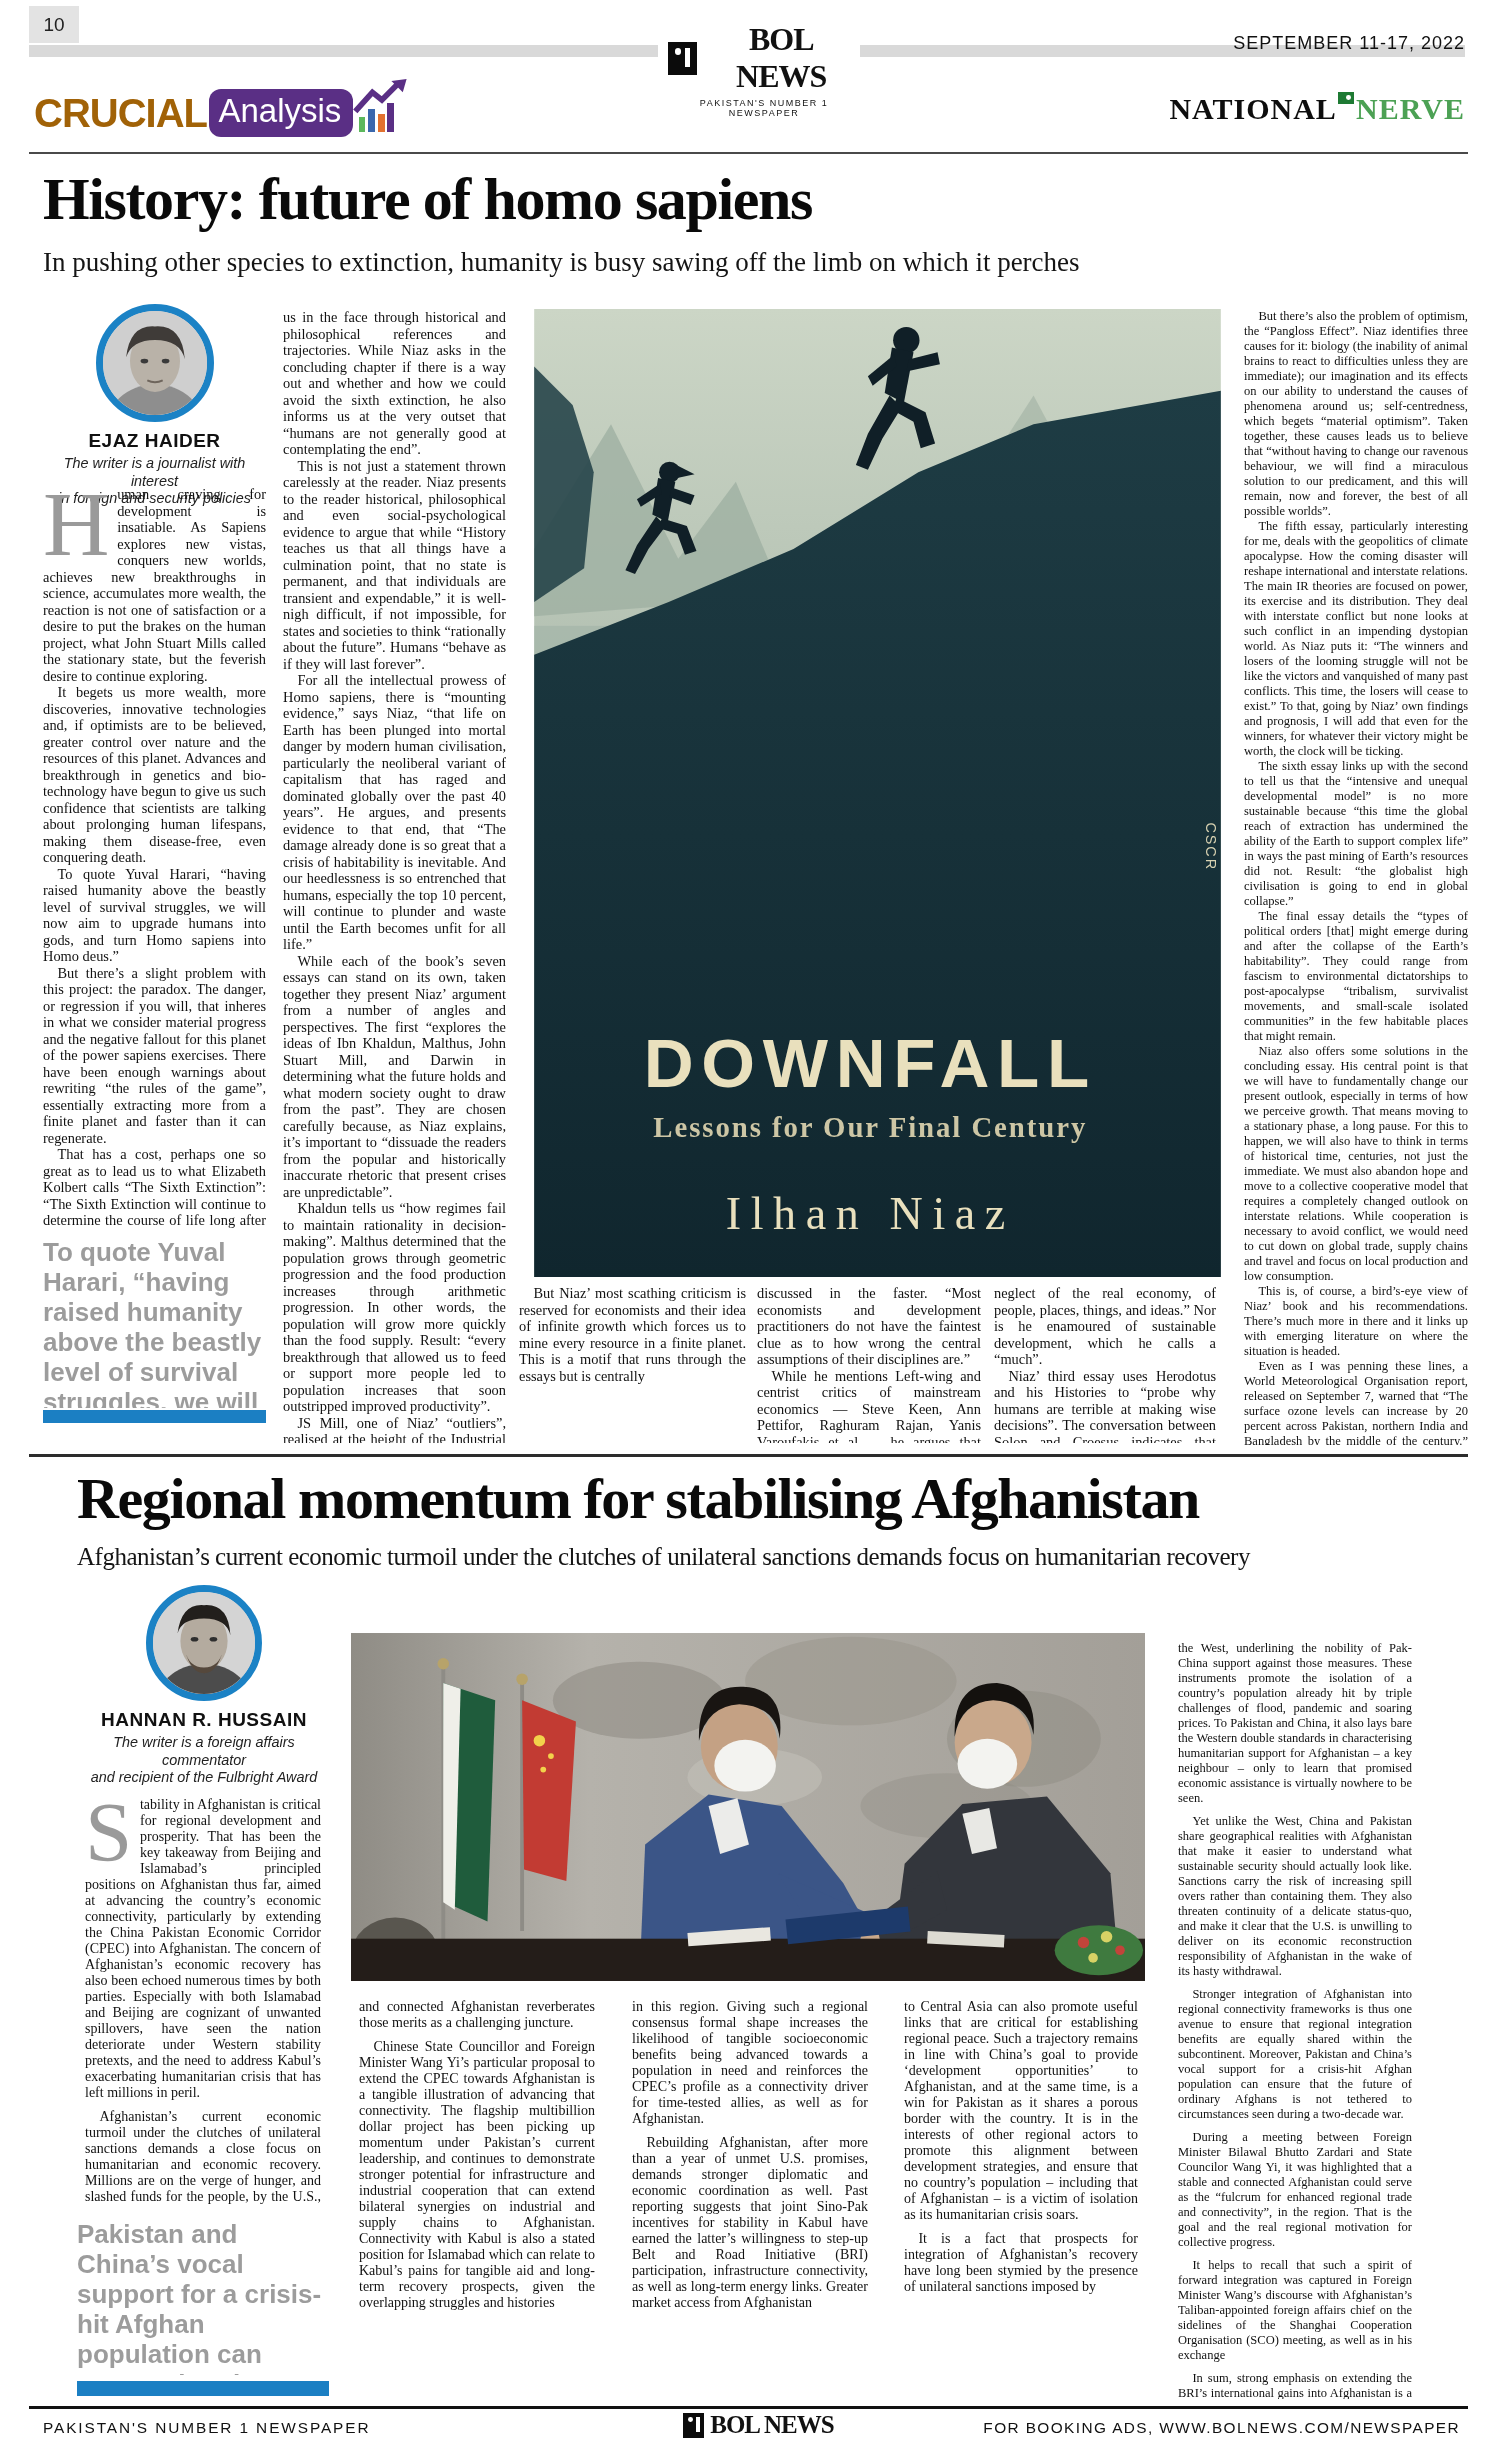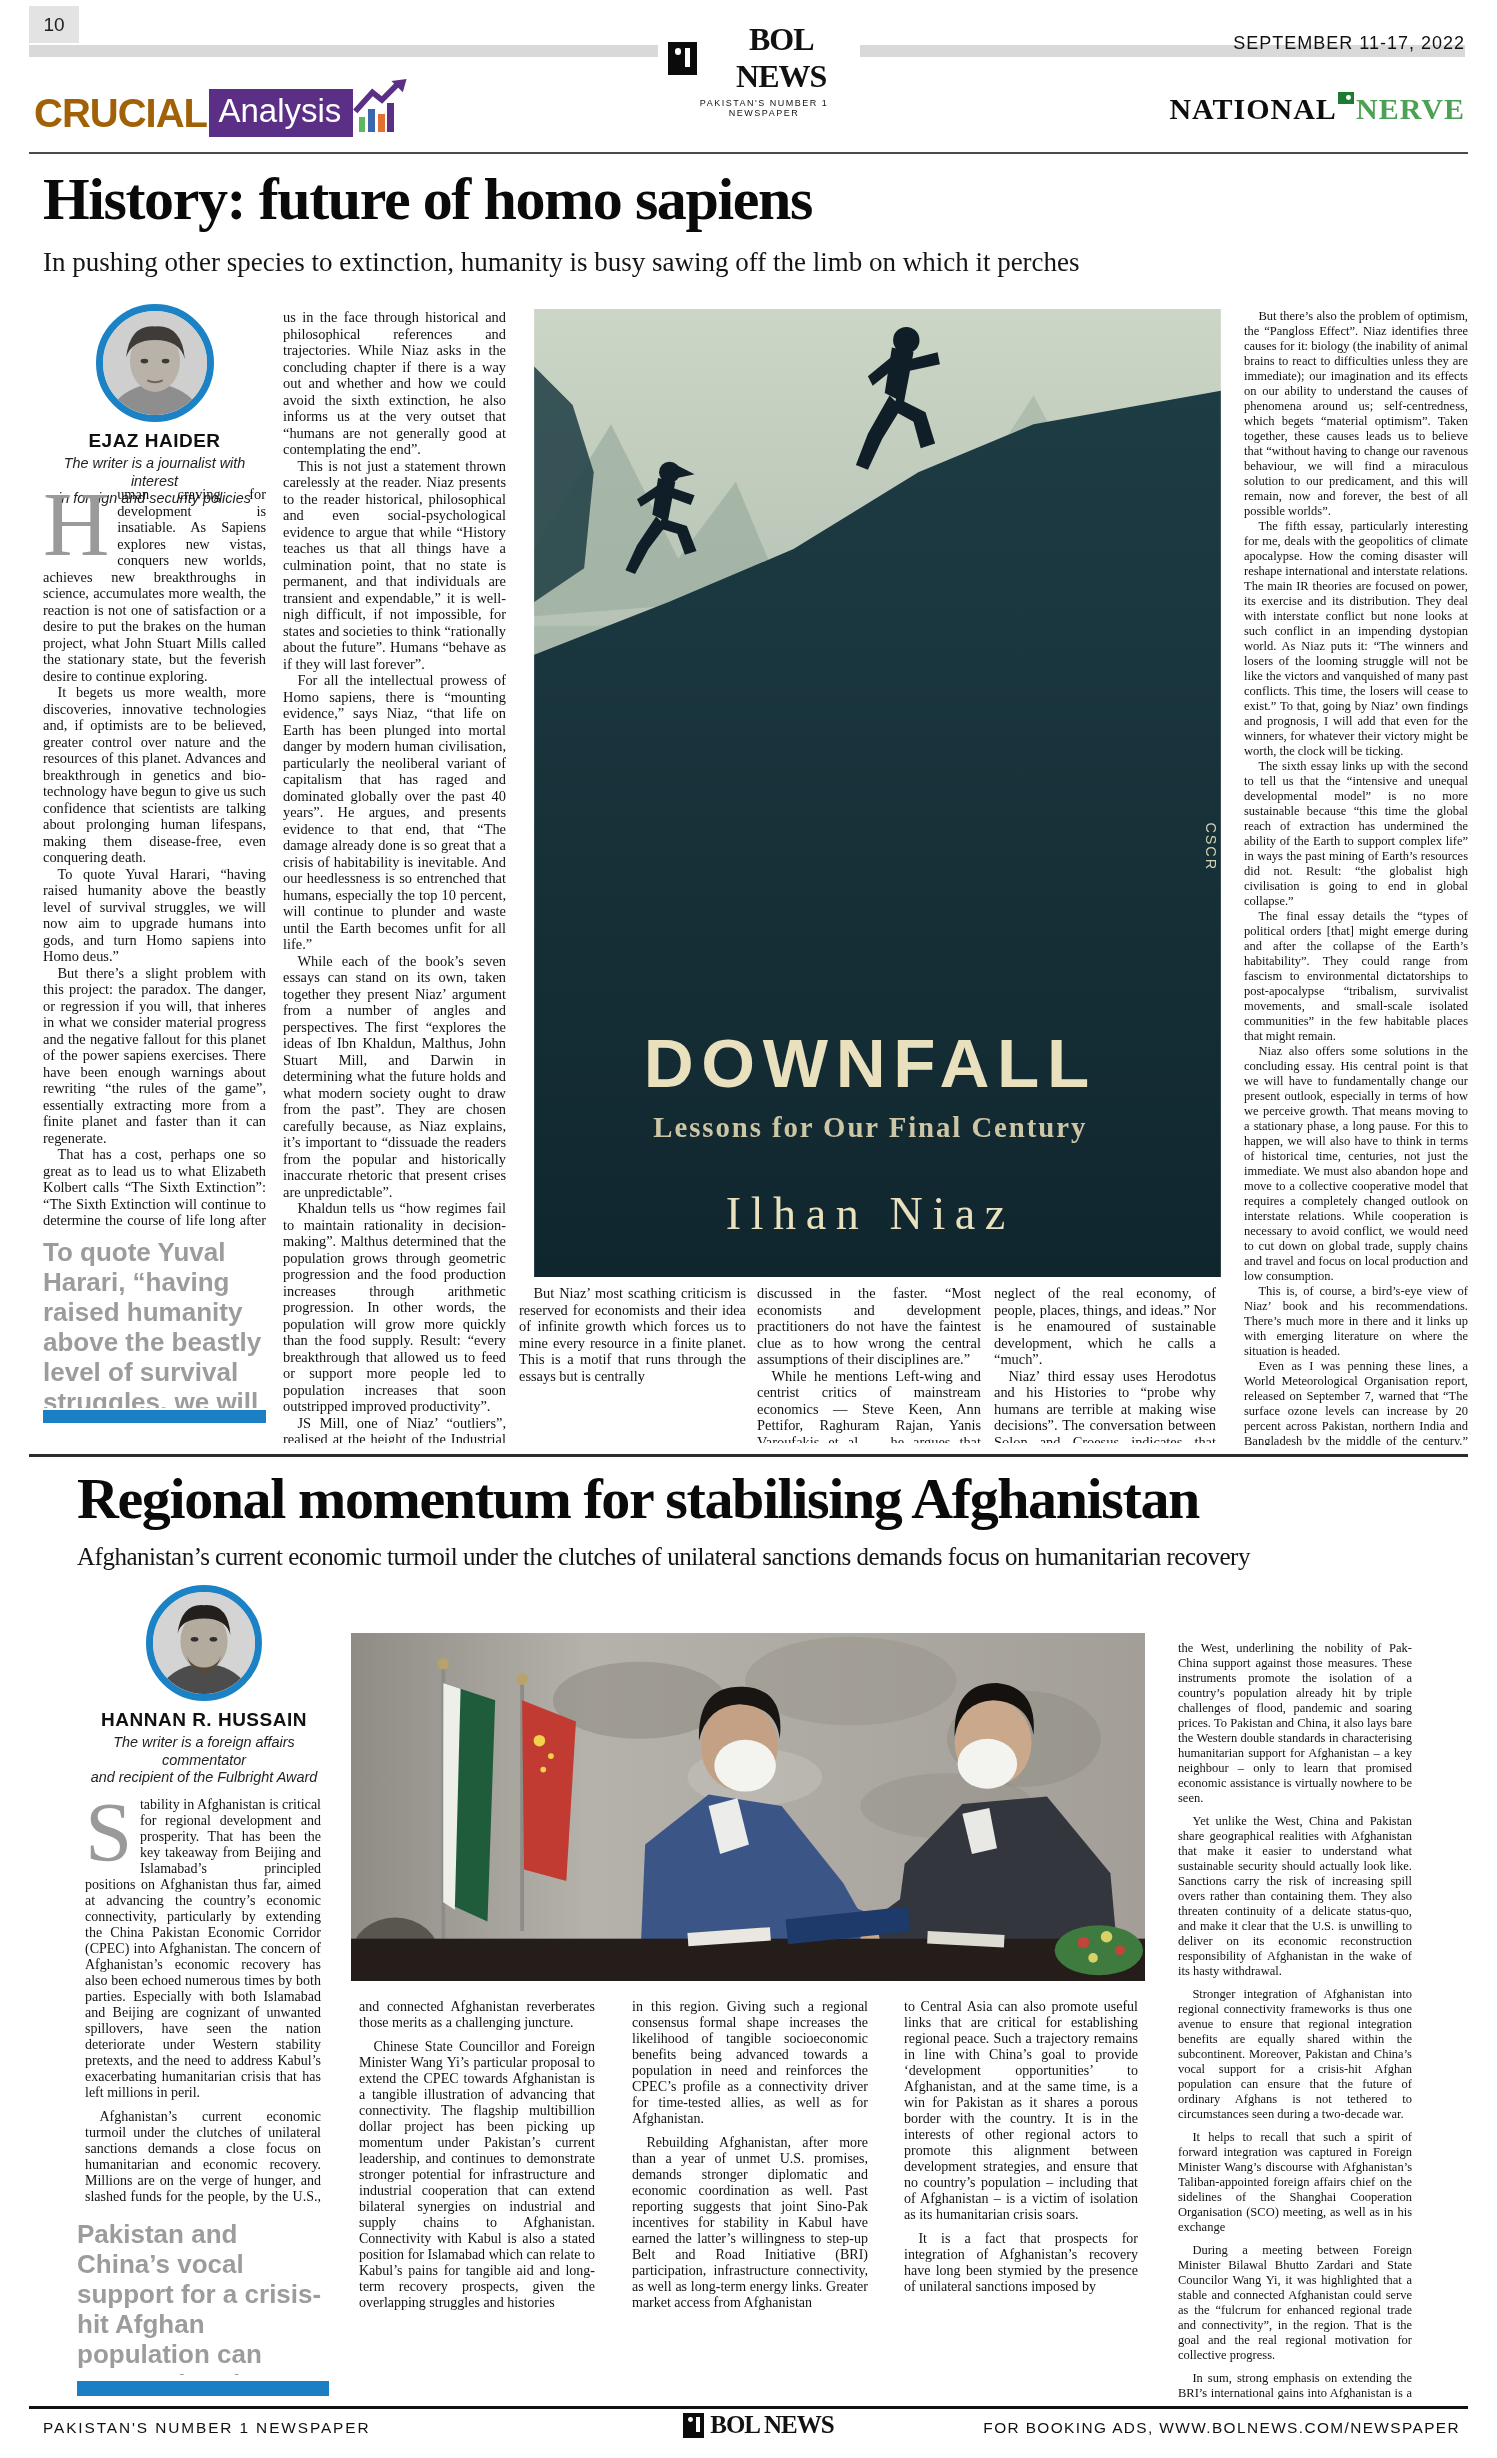--- a/index.html
+++ b/index.html
@@ -17,21 +17,21 @@
   .mast-mark i{position:absolute;left:6.7px;top:6.7px;width:6.7px;height:6.7px;background:#fff;border-radius:50%;}
   .mast-mark b{position:absolute;right:6.7px;top:6.7px;width:4.8px;height:19px;background:#fff;}
   .mast-name{font:700 32px "Liberation Serif",serif;letter-spacing:-1px;}
   .mast-tag{font:9px "Liberation Sans",sans-serif;letter-spacing:1.5px;margin-top:2.9px;color:#111;}
   .issue-date{right:33px;top:33px;font:18px "Liberation Sans",sans-serif;letter-spacing:1px;color:#111;}
 
   
   .brand-left{left:34px;top:88px;height:50px;display:flex;align-items:center;}
   .crucial{font:900 40px "Liberation Sans",sans-serif;letter-spacing:-1px;color:#a16207;}
   .analysis-box{background:#5a2f85;color:#fff;font:400 33px "Liberation Sans",sans-serif;
-                padding:2.9px 11.5px 6.7px 9.6px;margin-left:1.9px;}
+                padding:2.9px 11.5px 6.7px 9.6px;margin-left:1.9px;border-radius:12px;}
   .chart-icon{display:flex;align-items:flex-end;gap:2.9px;margin-left:5.8px;height:38px;position:relative;}
   .chart-icon span{display:block;width:6.7px;}
   .arrow-svg{position:absolute;left:-5.8px;top:-15.4px;}
   .brand-right{right:33px;top:92px;display:flex;align-items:flex-start;font:800 30px "Liberation Serif",serif;}
   .nat{color:#0d0d0d;letter-spacing:1px;}
   .flag-chip{width:16.3px;height:11.5px;background:#1e7a33;position:relative;margin:0 1.9px 0 1px;display:inline-block;}
   .flag-chip i{position:absolute;right:2.9px;top:2.9px;width:4.8px;height:4.8px;border-radius:50%;background:#fff;}
   .nerve{color:#4ca154;letter-spacing:1px;}
   .rule{left:29px;width:1439px;height:1.9px;background:#4a4a4a;}
 
@@ -333,22 +333,22 @@
   </div>
   <div class="abs bodycol2" style="left:896px;top:1991px;width:250px;height:408px;">
     <p>to Central Asia can also promote useful links that are critical for establishing regional peace. Such a trajectory remains in line with China’s goal to provide ‘development opportunities’ to Afghanistan, and at the same time, is a win for Pakistan as it shares a porous border with the country. It is in the interests of other regional actors to promote this alignment between development strategies, and ensure that no country’s population – including that of Afghanistan – is a victim of isolation as its humanitarian crisis soars.</p>
     <p class="ind">It is a fact that prospects for integration of Afghanistan’s recovery have long been stymied by the presence of unilateral sanctions imposed by</p>
   </div>
 
   <div class="abs bodycol2 smallcol" style="left:1170px;top:1633px;width:250px;height:766px;">
     <p>the West, underlining the nobility of Pak-China support against those measures. These instruments promote the isolation of a country’s population already hit by triple challenges of flood, pandemic and soaring prices. To Pakistan and China, it also lays bare the Western double standards in characterising humanitarian support for Afghanistan – a key neighbour – only to learn that promised economic assistance is virtually nowhere to be seen.</p>
     <p class="ind">Yet unlike the West, China and Pakistan share geographical realities with Afghanistan that make it easier to understand what sustainable security should actually look like. Sanctions carry the risk of increasing spill overs rather than containing them. They also threaten continuity of a delicate status-quo, and make it clear that the U.S. is unwilling to deliver on its economic reconstruction responsibility of Afghanistan in the wake of its hasty withdrawal.</p>
     <p class="ind">Stronger integration of Afghanistan into regional connectivity frameworks is thus one avenue to ensure that regional integration benefits are equally shared within the subcontinent. Moreover, Pakistan and China’s vocal support for a crisis-hit Afghan population can ensure that the future of ordinary Afghans is not tethered to circumstances seen during a two-decade war.</p>
+    <p class="ind">During a meeting between Foreign Minister Bilawal Bhutto Zardari and State Councilor Wang Yi, it was highlighted that a stable and connected Afghanistan could serve as the “fulcrum for enhanced regional trade and connectivity”, in the region. That is the goal and the real regional motivation for collective progress.</p>
     <p class="ind">It helps to recall that such a spirit of forward integration was captured in Foreign Minister Wang’s discourse with Afghanistan’s Taliban-appointed foreign affairs chief on the sidelines of the Shanghai Cooperation Organisation (SCO) meeting, as well as in his exchange</p>
-    <p class="ind">During a meeting between Foreign Minister Bilawal Bhutto Zardari and State Councilor Wang Yi, it was highlighted that a stable and connected Afghanistan could serve as the “fulcrum for enhanced regional trade and connectivity”, in the region. That is the goal and the real regional motivation for collective progress.</p>
     <p class="ind">In sum, strong emphasis on extending the BRI’s international gains into Afghanistan is a recipe to aid the country’s long-neglected growth and it arrives at a critical time for millions of people seeking their right to livelihood.</p>
     <p class="ind">Pakistan and China appears to fight against all that the West could not. This includes the continued castigation of Afghanistan as a conflict zone, persistent coalition interference, and America’s own theft of legitimate Afghan funds at a time of deep crisis. All of which is contrary to Islamabad and Beijing’s long-standing consensus against adversarial implications for a nation that has seen enough of it.</p>
   </div>
 
   <div class="abs footer-rule"></div>
   <div class="abs footer-left">PAKISTAN'S NUMBER 1 NEWSPAPER</div>
   <div class="abs footer-logo">
     <div class="mast-row">
       <span class="mast-mark">
           <i></i>

